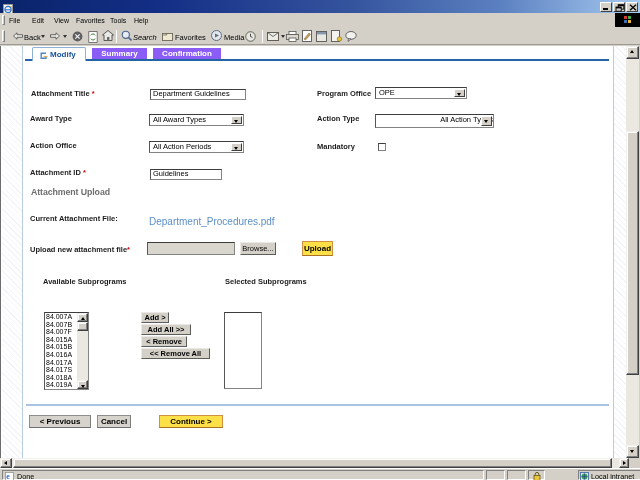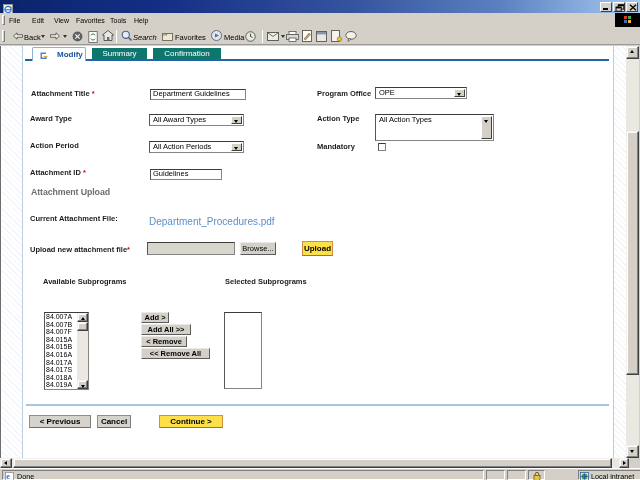--- a/index.html
+++ b/index.html
@@ -28,21 +28,21 @@
   .grip { width:3px; background:#d4d0c8; border:1px solid; border-color:#fff #808080 #808080 #fff; }
   .tsep { width:1px; background:#808080; border-right:1px solid #fff; }
 
   
   #content { left:0; top:46px; width:626px; height:412px; background:#fff; border-left:1px solid #6c6c6c; }
   .stripe { background:#fff; background-image:repeating-linear-gradient(45deg, rgba(150,175,210,0.13) 0 1px, rgba(255,255,255,0) 1px 4px); }
   #lstripe { left:1px; top:0; width:21px; height:412px; border-right:1px solid #b9cce4; }
   #rstripe { left:612px; top:0; width:14px; height:412px; border-left:1px solid #b9cce4; }
 
   
-  .tabblue { top:2px; height:12px; background:#0f766e; color:#fff; font-size:8px; font-weight:normal; text-align:center; line-height:12px; }
+  .tabblue { top:2px; height:12px; background:#8b5cf6; color:#fff; font-size:8px; font-weight:bold; text-align:center; line-height:12px; }
   #tabactive { left:31px; top:1px; width:54px; height:14px; background:#fff;
     border:1px solid #8cb0d8; border-bottom:none; border-radius:2px 2px 0 0;
     color:#17519b; font-size:8px; font-weight:bold; line-height:13px; text-align:left; z-index:3; }
   #tabline { left:24px; top:13px; width:584px; height:2px; background:#2264a5; z-index:1; }
   #tabmask { left:32px; top:13px; width:52px; height:3px; background:#fff; z-index:2; }
 
   
   .lbl  { font-size:7.5px; font-weight:bold; color:#1c1c1c; white-space:nowrap; }
   .red { color:#c00; }
   .tin { background:#fff; border:1px solid #848484; border-top-color:#3c3c3c; border-left-color:#565656;
@@ -219,35 +219,35 @@
     <div class="abs tabblue" style="left:91px;width:55px;">Summary</div>
     <div class="abs tabblue" style="left:152px;width:68px;">Confirmation</div>
     <div class="abs" id="tabline"></div>
     <div class="abs" id="tabactive">
       <span style="position:absolute;left:6px;top:3px;width:8px;height:8px;">
         <svg width="9" height="8" viewBox="0 0 9 8">
           <path d="M7 1.2 L2.2 1.2 L2.2 6.2 L7 6.2 L7 4.6" stroke="#4a86c8" stroke-width="1.4" fill="none"></path>
           <path d="M4.6 4.9 L8.6 4.9 L8.6 3.9 L4.6 3.9" fill="#e8a33c"></path>
         </svg>
       </span>
-      <span style="margin-left:24px;">Modify</span>
+      <span style="margin-left:17px;">Modify</span>
     </div>
     <div class="abs" id="tabmask"></div>
 
     <div class="abs lbl" style="left:30px;top:43px;">Attachment Title <span class="red">*</span></div>
     <div class="abs tin" style="left:149px;top:43px;width:96px;height:10.5px;">Department Guidelines</div>
     <div class="abs lbl" style="left:316px;top:43px;">Program Office</div>
     <div class="abs sel" style="left:374px;top:41px;width:92px;height:11.5px;">OPE<span class="selarrow"></span></div>
 
     <div class="abs lbl" style="left:29px;top:68px;">Award Type</div>
     <div class="abs sel" style="left:148px;top:68px;width:95px;height:11.5px;">All Award Types<span class="selarrow"></span></div>
     <div class="abs lbl" style="left:316px;top:68px;">Action Type</div>
-    <div class="abs sel" style="left:374px;top:68px;width:119px;height:27px;">All Action Types<span class="selarrow"></span></div>
-
-    <div class="abs lbl" style="left:29px;top:95px;">Action Period</div>
+    <div class="abs sel" style="left:374px;top:68px;width:119px;height:14px;text-align:right;">All Action Types<span class="selarrow"></span></div>
+
+    <div class="abs lbl" style="left:29px;top:95px;">Action Office</div>
     <div class="abs sel" style="left:148px;top:95px;width:95px;height:11.5px;">All Action Periods<span class="selarrow"></span></div>
     <div class="abs lbl" style="left:316px;top:96px;">Mandatory</div>
     <div class="abs" style="left:377px;top:97px;width:8px;height:8px;background:#fff;border:1px solid #848484;border-top-color:#3c3c3c;border-left-color:#565656;"></div>
 
     <div class="abs lbl" style="left:29px;top:122px;">Attachment ID <span class="red">*</span></div>
     <div class="abs tin" style="left:149px;top:123px;width:72px;height:11px;">Guidelines</div>
 
     <div class="abs seclbl" style="left:30px;top:141px;">Attachment Upload</div>
 
     <div class="abs lbl" style="left:29px;top:168px;">Current Attachment File:</div>

